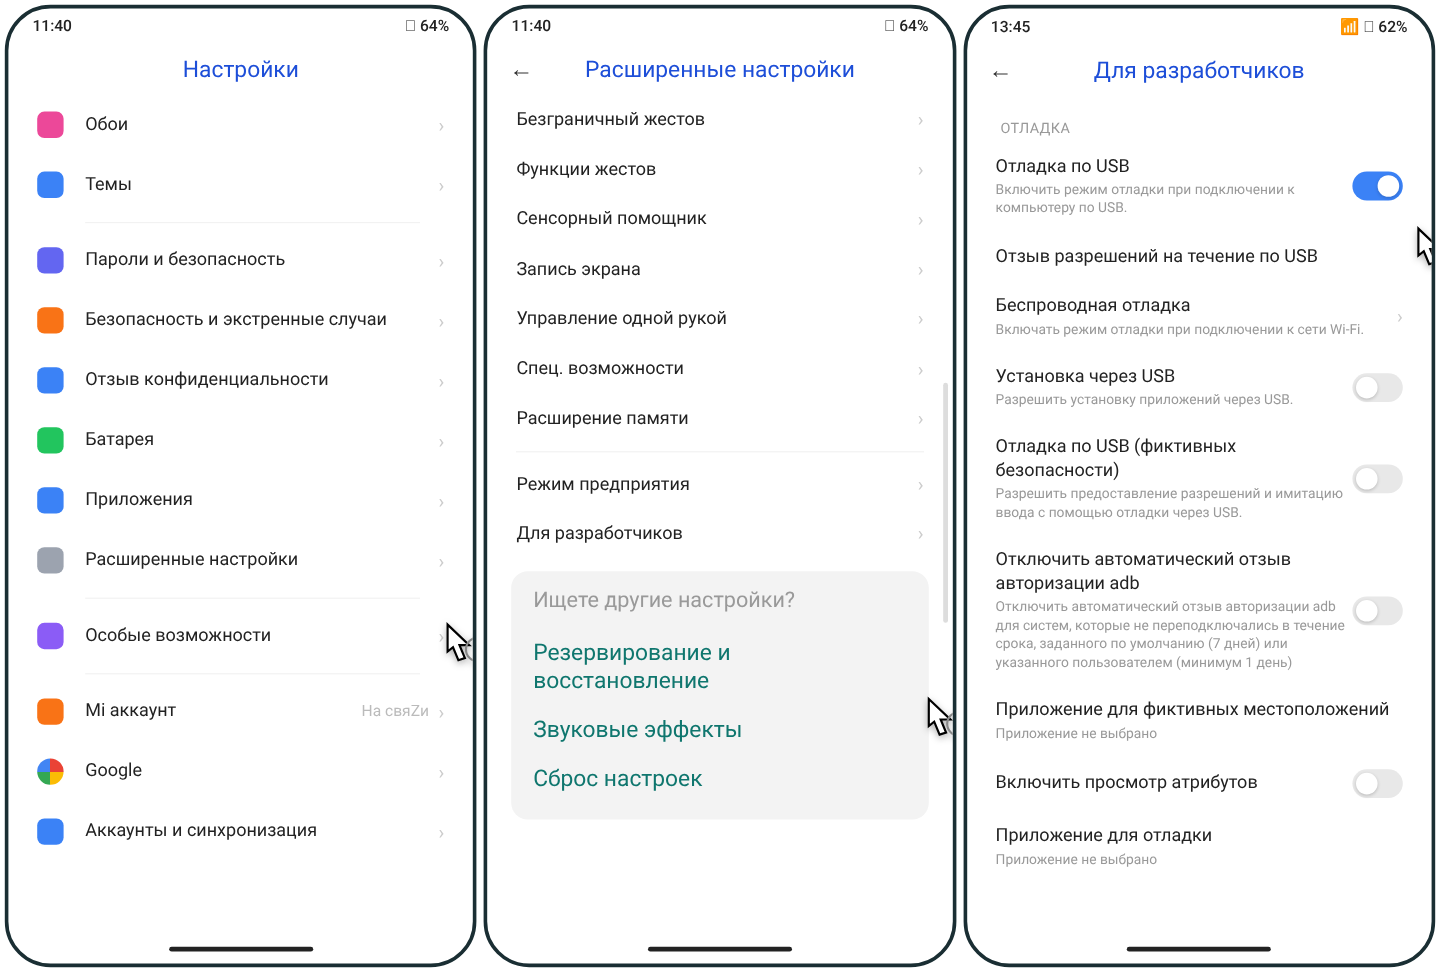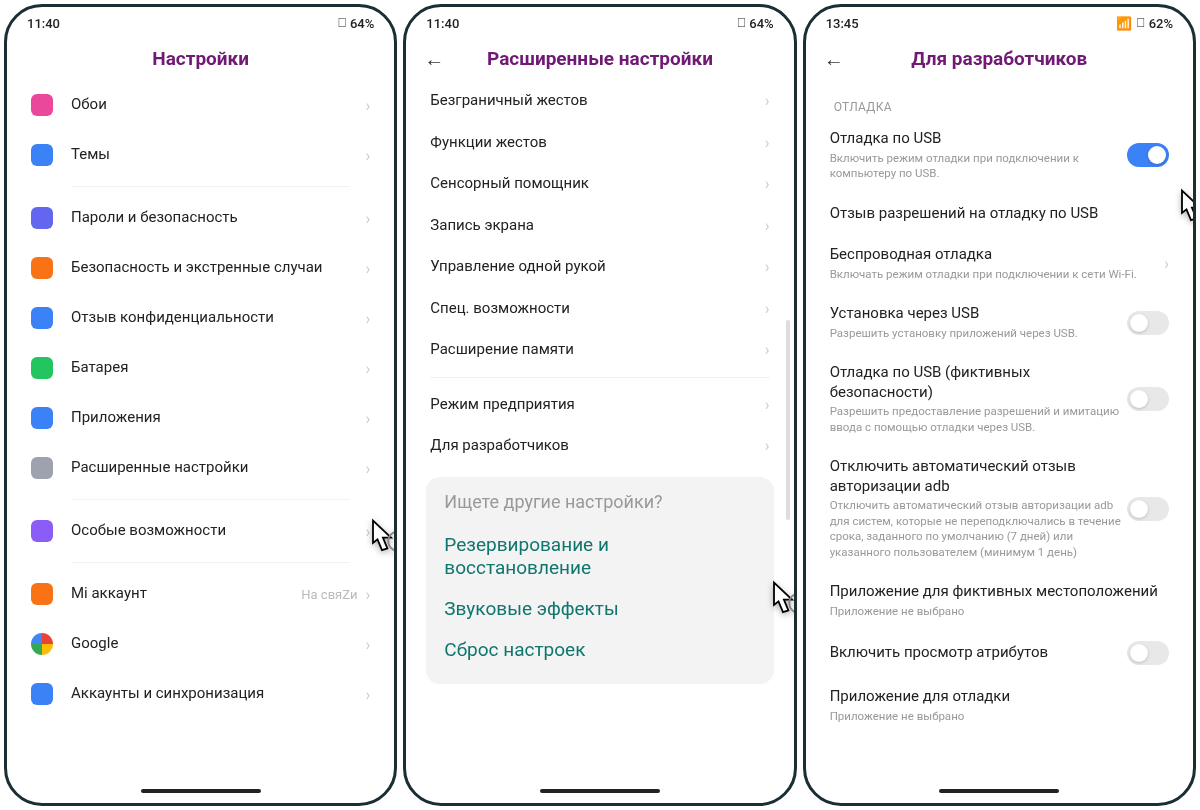--- a/index.html
+++ b/index.html
@@ -1,21 +1,21 @@
 <!DOCTYPE html>
 <html><head>
 <meta charset="utf-8">
 <style>
 body{margin:0;background:#fff;font-family:-apple-system,BlinkMacSystemFont,"Segoe UI",Roboto,sans-serif;display:flex;gap:6px;padding:4px;box-sizing:border-box;width:1200px;height:810px}
 .phone{flex:1;border:3px solid #1a2e33;border-radius:38px;overflow:hidden;position:relative;background:#fff;display:flex;flex-direction:column}
 .status{display:flex;justify-content:space-between;align-items:center;padding:8px 20px 2px;font-size:13px;font-weight:500;color:#222}
 .status .right{display:flex;align-items:center;gap:4px}
 .hdr{display:flex;align-items:center;justify-content:center;padding:14px 18px 10px;position:relative}
 .hdr .back{position:absolute;left:18px;font-size:20px;color:#333;cursor:pointer}
-.hdr h1{margin:0;font-size:19px;font-weight:700;color:#701a75}
+.hdr h1{margin:0;font-size:19px;font-weight:400;color:#1d4ed8}
 .content{flex:1;overflow:hidden;padding:0 6px}
 .row{display:flex;align-items:center;padding:14px 18px;position:relative}
 .row.compact{padding:11px 18px}
 .row .ico{width:22px;height:22px;margin-right:18px;border-radius:6px;flex-shrink:0}
 .row .txt{flex:1;display:flex;flex-direction:column}
 .row .lbl{font-size:15px;color:#222;line-height:1.3}
 .row .sub{font-size:11.5px;color:#999;line-height:1.35;margin-top:2px}
 .row .meta{font-size:13px;color:#bbb;margin-right:8px}
 .row .chev{color:#ccc;font-size:16px}
 .sep{height:1px;background:#f2f2f2;margin:6px 18px}
@@ -250,21 +250,21 @@
       <div class="secthdr">ОТЛАДКА</div>
       <div class="row compact">
         <div class="txt">
           <span class="lbl">Отладка по USB</span>
           <span class="sub">Включить режим отладки при подключении к компьютеру по USB.</span>
         </div>
         <div class="toggle on"></div>
       </div>
       <div class="row compact">
         <div class="txt">
-          <span class="lbl">Отзыв разрешений на отладку по USB</span>
+          <span class="lbl">Отзыв разрешений на течение по USB</span>
         </div>
       </div>
       <div class="row compact">
         <div class="txt">
           <span class="lbl">Беспроводная отладка</span>
           <span class="sub">Включать режим отладки при подключении к сети Wi-Fi.</span>
         </div>
         <span class="chev">›</span>
       </div>
       <div class="row compact">

